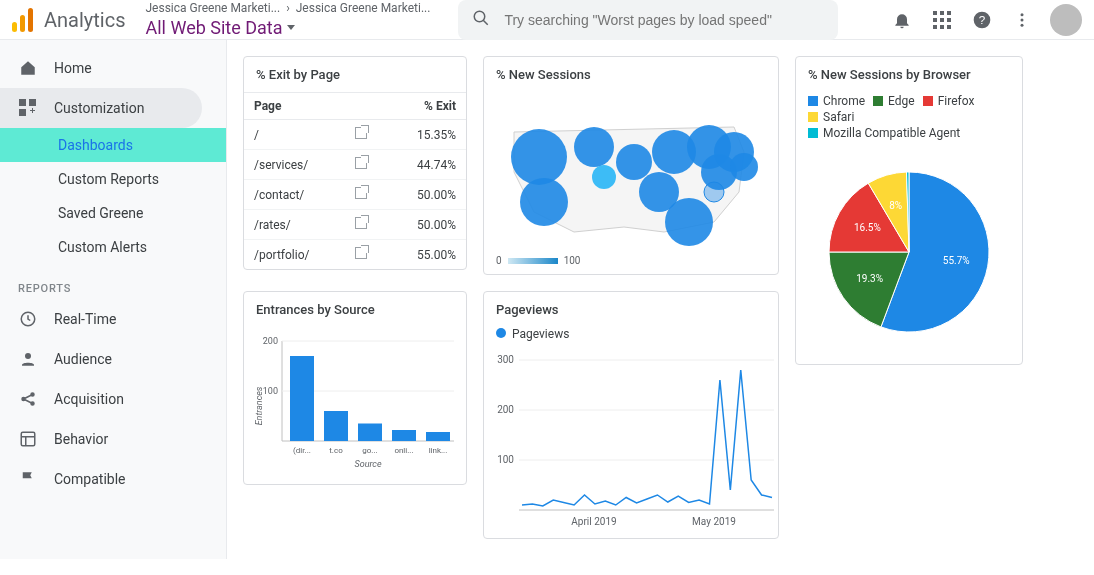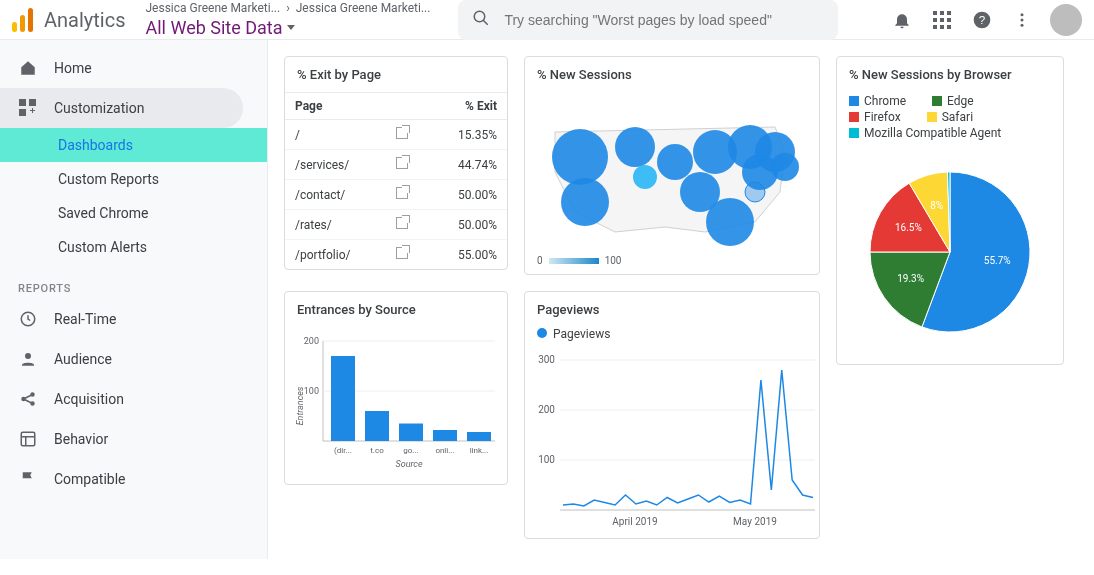--- a/index.html
+++ b/index.html
@@ -11,41 +11,41 @@
 .breadcrumb-block { display: flex; flex-direction: column; gap: 2px; }
 .breadcrumb { font-size: 12px; color: #5f6368; display: flex; align-items: center; gap: 6px; }
 .view-selector { font-size: 18px; color: #701a75; display: flex; align-items: center; gap: 4px; }
 .caret-down { width: 0; height: 0; border-left: 4px solid transparent; border-right: 4px solid transparent; border-top: 5px solid #5f6368; }
 .search-box { flex: 0 0 auto; width: 380px; margin-left: 20px; background: #f1f3f4; border-radius: 8px; height: 40px; display: flex; align-items: center; padding: 0 14px; gap: 14px; }
 .search-box input { border: none; background: transparent; font-size: 14px; color: #5f6368; width: 100%; outline: none; }
 .hdr-icons { margin-left: auto; display: flex; align-items: center; gap: 16px; }
 .hdr-icons .ic { width: 24px; height: 24px; display: flex; align-items: center; justify-content: center; color: #5f6368; cursor: pointer; }
 .avatar { width: 32px; height: 32px; border-radius: 50%; background: #bdbdbd; }
 .body { display: flex; height: calc(575px - 56px); }
-.sidebar { width: 268px; background: #f8f9fa; border-right: 1px solid #e8eaed; padding-top: 8px; overflow-y: auto; }
+.sidebar { width: 227px; background: #f8f9fa; border-right: 1px solid #e8eaed; padding-top: 8px; overflow-y: auto; }
 .nav-item { display: flex; align-items: center; gap: 16px; padding: 10px 18px; font-size: 14px; color: #3c4043; cursor: pointer; border-radius: 0 20px 20px 0; margin-right: 24px; }
 .nav-item.active { background: #e8eaed; }
 .nav-item .ic { width: 20px; height: 20px; color: #5f6368; display:flex; align-items:center; justify-content:center;}
 .sub-item { padding: 9px 18px 9px 58px; font-size: 14px; color: #3c4043; cursor: pointer; }
 .sub-item.selected { background: #5eead4; color: #1a73e8; }
 .section-label { font-size: 11px; color: #80868b; letter-spacing: 0.8px; padding: 18px 18px 4px; font-weight: 500; }
 .content { flex: 1; background: #fff; padding: 16px; overflow: auto; }
 .cards { display: grid; grid-template-columns: 224px 296px 228px; gap: 16px; align-items: start; }
 .card { border: 1px solid #dadce0; border-radius: 4px; background: #fff; }
 .card-title { font-size: 13px; font-weight: 500; color: #3c4043; padding: 10px 12px; }
 .tbl { width: 100%; border-collapse: collapse; font-size: 12px; }
 .tbl th { text-align: left; padding: 6px 10px; border-top: 1px solid #e8eaed; font-weight: 700; border-bottom: 1px solid #e8eaed;}
 .tbl th.right { text-align: right; }
 .tbl td { padding: 7px 10px; border-top: 1px solid #f1f3f4; }
 .tbl td.right { text-align: right; }
 .ext-icon { width: 12px; height: 12px; display: inline-block; border: 1px solid #9aa0a6; position: relative; }
 .ext-icon::after { content: ""; position: absolute; top: -3px; right: -3px; width: 7px; height: 7px; border-top: 1px solid #9aa0a6; border-right: 1px solid #9aa0a6; background: #fff; }
 .mini-chart { padding: 4px 10px 10px; }
 .legend-dot { width: 10px; height: 10px; border-radius: 50%; display: inline-block; margin-right: 6px; }
-.legend-pie { display: flex; flex-wrap: wrap; gap: 2px 26px; padding: 2px 12px 6px; font-size: 12px; }
+.legend-pie { display: flex; flex-wrap: wrap; gap: 2px 8px; padding: 2px 12px 6px; font-size: 12px; }
 .legend-pie span { display: flex; align-items: center; }
 .sq { width: 10px; height: 10px; margin-right: 5px; }
 .map-scale { display:flex; align-items:center; gap:6px; font-size:10px; color:#5f6368; padding:0 12px 8px;}
 .map-scale .grad { width:50px; height:6px; background:linear-gradient(90deg,#cfe8f3,#1b87c9);}
 </style>
 </head>
 <body>
 
 <div class="header">
   <div class="logo">
@@ -131,21 +131,21 @@
             <rect x="10" width="7" height="7"></rect>
             <rect y="10" width="7" height="7"></rect>
             <rect x="11" y="11" width="5" height="1"></rect>
             <rect x="13" y="9" width="1" height="5"></rect>
           </svg>
         </span>
       <span>Customization</span>
     </div>
     <div class="sub-item selected">Dashboards</div>
     <div class="sub-item">Custom Reports</div>
-    <div class="sub-item">Saved Chrome</div>
+    <div class="sub-item">Saved Greene</div>
     <div class="sub-item">Custom Alerts</div>
     <div class="section-label">REPORTS</div>
     <div class="nav-item">
       <span class="ic">
           <svg width="18" height="18" viewBox="0 0 24 24" fill="none" stroke="#5f6368" stroke-width="2">
             <circle cx="12" cy="12" r="9"></circle>
             <path d="M12 7v5l3 2"></path>
           </svg>
         </span>
       <span>Real-Time</span>

